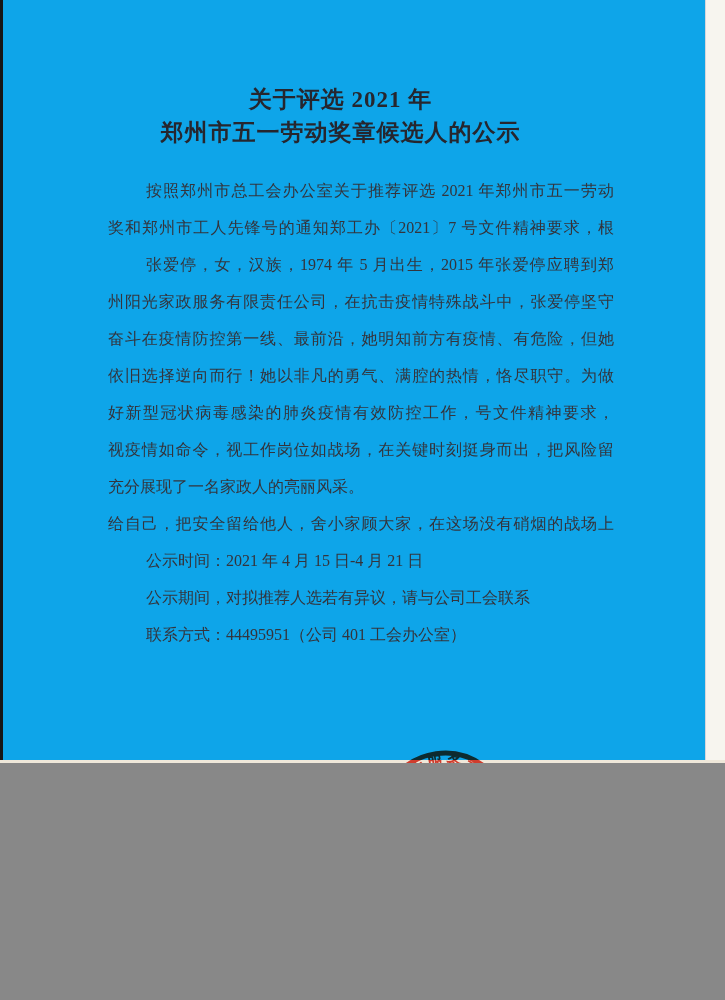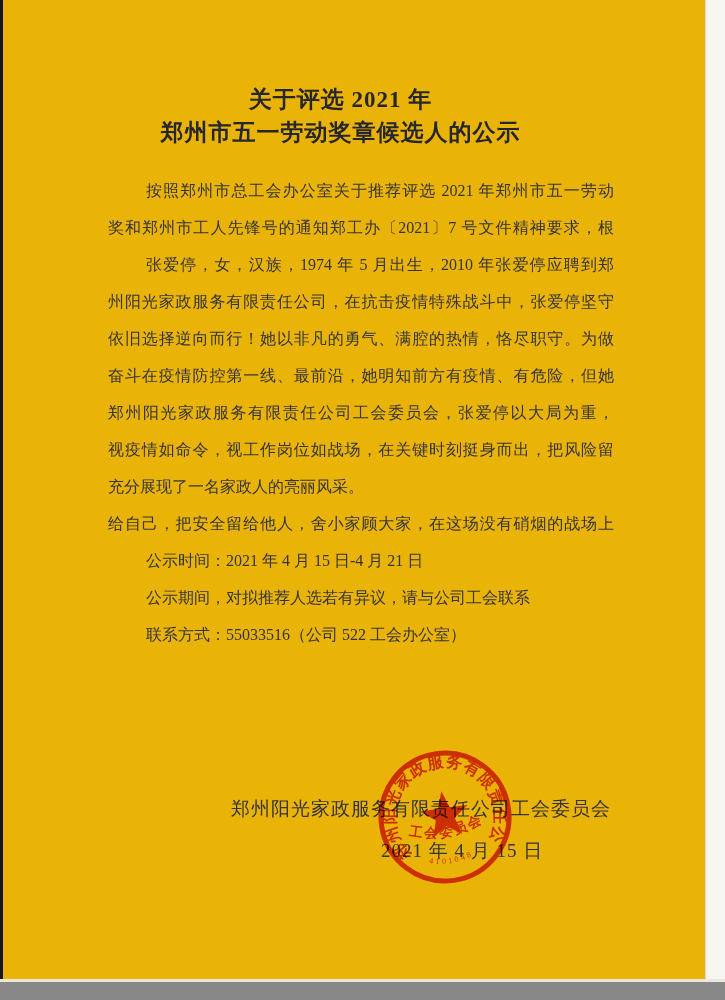--- a/index.html
+++ b/index.html
@@ -1,19 +1,19 @@
 <!DOCTYPE html>
 <html><head>
 <meta charset="utf-8">
 <style>
   html,body{margin:0;padding:0;background:#888;}
   .page{
     position:relative;
-    width:725px;height:982px;
-    background:#eab308;
+    width:725px;height:763px;
+    background:#0ea5e9;
     overflow:hidden;
     font-family:"Liberation Serif", serif;
     color:#34343c;
   }
   .edge-left{position:absolute;left:0;top:0;width:3px;height:100%;background:#161616;}
   .edge-right{position:absolute;right:0;top:0;width:19px;height:100%;background:#f7f5ef;border-left:1px solid #d6d6dc;}
   .edge-bottom{position:absolute;left:0;bottom:0;width:100%;height:3px;background:#efe8da;}
   .title{
     position:absolute;left:0;right:44px;
     text-align:center;
@@ -56,32 +56,32 @@
   <div class="edge-right"></div>
   <div class="edge-bottom"></div>
 
   <h1 class="title title1">关于评选 2021 年</h1>
   <h1 class="title title2">郑州市五一劳动奖章候选人的公示</h1>
 
   <div class="body-text">
     <div class="ln fill ind">按照郑州市总工会办公室关于推荐评选 2021 年郑州市五一劳动</div>
     <div class="ln fill">奖和郑州市工人先锋号的通知郑工办〔2021〕7 号文件精神要求，根</div>
 
-    <div class="ln fill ind">张爱停，女，汉族，1974 年 5 月出生，2010 年张爱停应聘到郑</div>
+    <div class="ln fill ind">张爱停，女，汉族，1974 年 5 月出生，2015 年张爱停应聘到郑</div>
     <div class="ln fill">州阳光家政服务有限责任公司，在抗击疫情特殊战斗中，张爱停坚守</div>
+    <div class="ln fill">奋斗在疫情防控第一线、最前沿，她明知前方有疫情、有危险，但她</div>
     <div class="ln fill">依旧选择逆向而行！她以非凡的勇气、满腔的热情，恪尽职守。为做</div>
-    <div class="ln fill">奋斗在疫情防控第一线、最前沿，她明知前方有疫情、有危险，但她</div>
-    <div class="ln fill">郑州阳光家政服务有限责任公司工会委员会，张爱停以大局为重，</div>
+    <div class="ln fill">好新型冠状病毒感染的肺炎疫情有效防控工作，号文件精神要求，</div>
     <div class="ln fill">视疫情如命令，视工作岗位如战场，在关键时刻挺身而出，把风险留</div>
     <div class="ln">充分展现了一名家政人的亮丽风采。</div>
     <div class="ln fill">给自己，把安全留给他人，舍小家顾大家，在这场没有硝烟的战场上</div>
 
     <div class="ln ind">公示时间：2021 年 4 月 15 日-4 月 21 日</div>
     <div class="ln ind">公示期间，对拟推荐人选若有异议，请与公司工会联系</div>
-    <div class="ln ind">联系方式：55033516（公司 522 工会办公室）</div>
+    <div class="ln ind">联系方式：44495951（公司 401 工会办公室）</div>
   </div>
 
   <div class="signature">郑州阳光家政服务有限责任公司工会委员会</div>
   <div class="date">2021 年 4 月 15 日</div>
 
   <svg class="seal" viewBox="0 0 200 200">
     <defs>
       <path id="sealArcTop" d="M 61.7 132.1 A 50 50 0 1 1 138.3 132.1" fill="none"></path>
       <path id="sealArcMid" d="M 56 111 Q 100 129 144 107" fill="none"></path>
       <path id="sealArcNum" d="M 70 141 Q 100 153 130 139" fill="none"></path>

